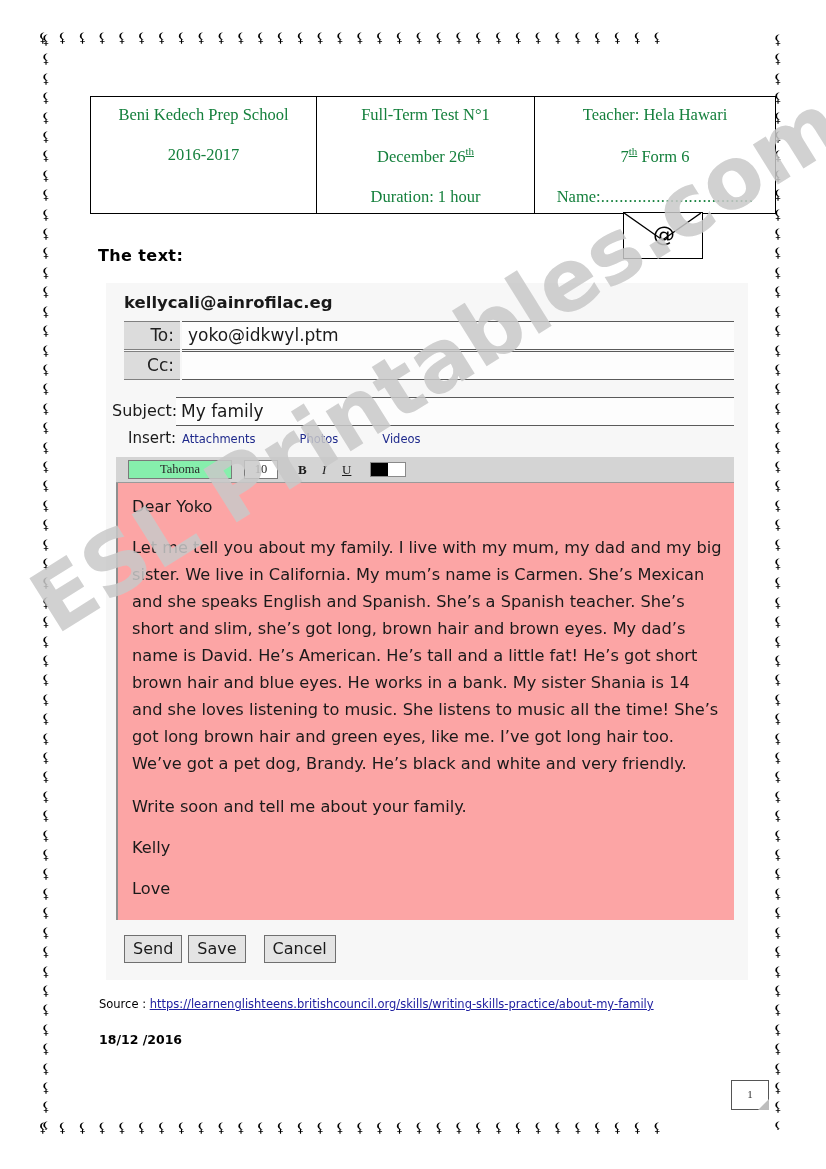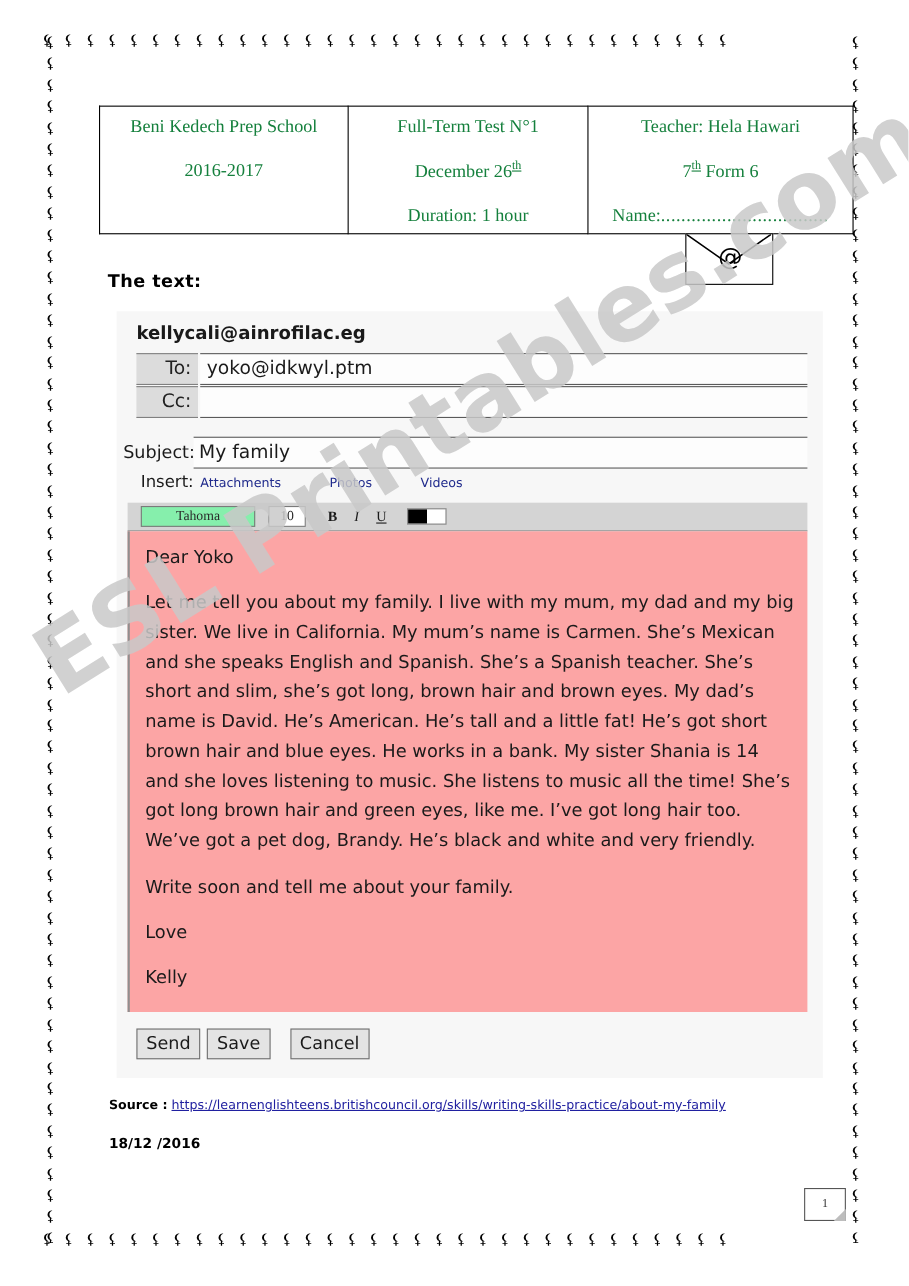--- a/index.html
+++ b/index.html
@@ -368,21 +368,21 @@
 
   
   .source-row {
     position: absolute;
     left: 99px;
     top: 997px;
     font-family: "DejaVu Sans", sans-serif;
     font-size: 11.5px;
     color: #000;
   }
-  .source-label { font-weight: bold; }
+  .source-label { font-weight: normal; }
   .source-link {
     color: #2020a0;
     text-decoration: underline;
     cursor: pointer;
   }
   .date-row {
     position: absolute;
     left: 99px;
     top: 1032px;
     font-family: "DejaVu Sans", sans-serif;
@@ -613,22 +613,22 @@
         <div class="tb-btn tb-b">B</div>
         <div class="tb-btn tb-i">I</div>
         <div class="tb-btn tb-u">U</div>
         <div class="tb-color"></div>
       </div>
 
       <div class="mail-body">
         <p>Dear Yoko</p>
         <p class="tight">Let me tell you about my family. I live with my mum, my dad and my big sister. We live in California. My mum’s name is Carmen. She’s Mexican and she speaks English and Spanish. She’s a Spanish teacher. She’s short and slim, she’s got long, brown hair and brown eyes. My dad’s name is David. He’s American. He’s tall and a little fat! He’s got short brown hair and blue eyes. He works in a bank. My sister Shania is 14 and she loves listening to music. She listens to music all the time! She’s got long brown hair and green eyes, like me. I’ve got long hair too. We’ve got a pet dog, Brandy. He’s black and white and very friendly.</p>
         <p>Write soon and tell me about your family.</p>
+        <p>Kelly</p>
         <p>Love</p>
-        <p>Kelly</p>
       </div>
 
       <div class="mail-actions">
         <span class="act-btn act-send">Send</span><span class="act-btn act-save">Save</span><span class="act-btn act-cancel">Cancel</span>
       </div>
 
     </div>
   </div>
 
   <div class="watermark">ESL Printables.com</div>

